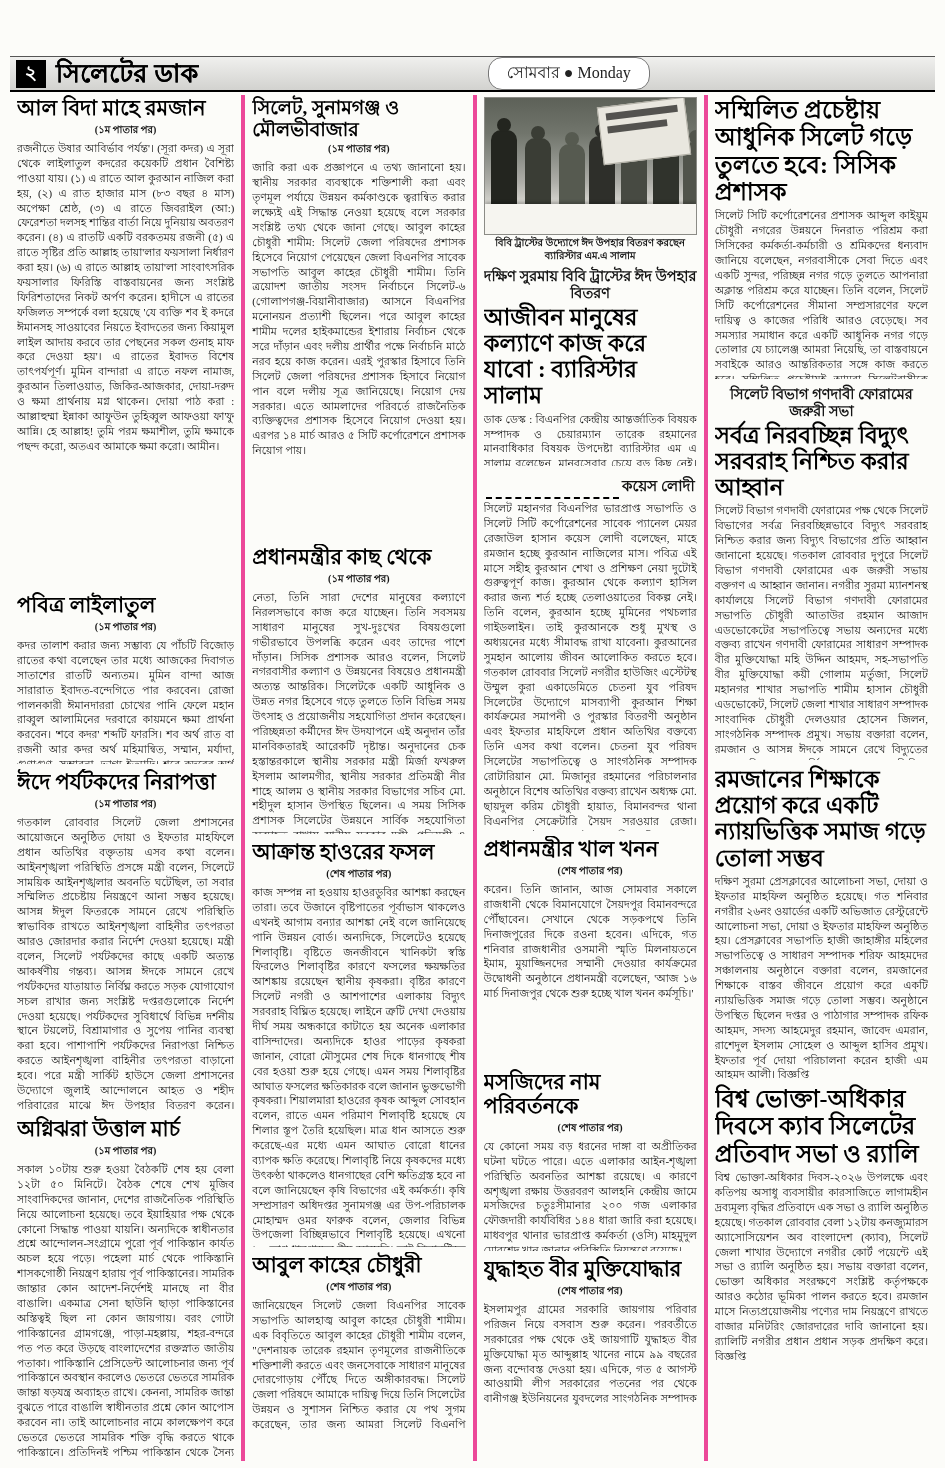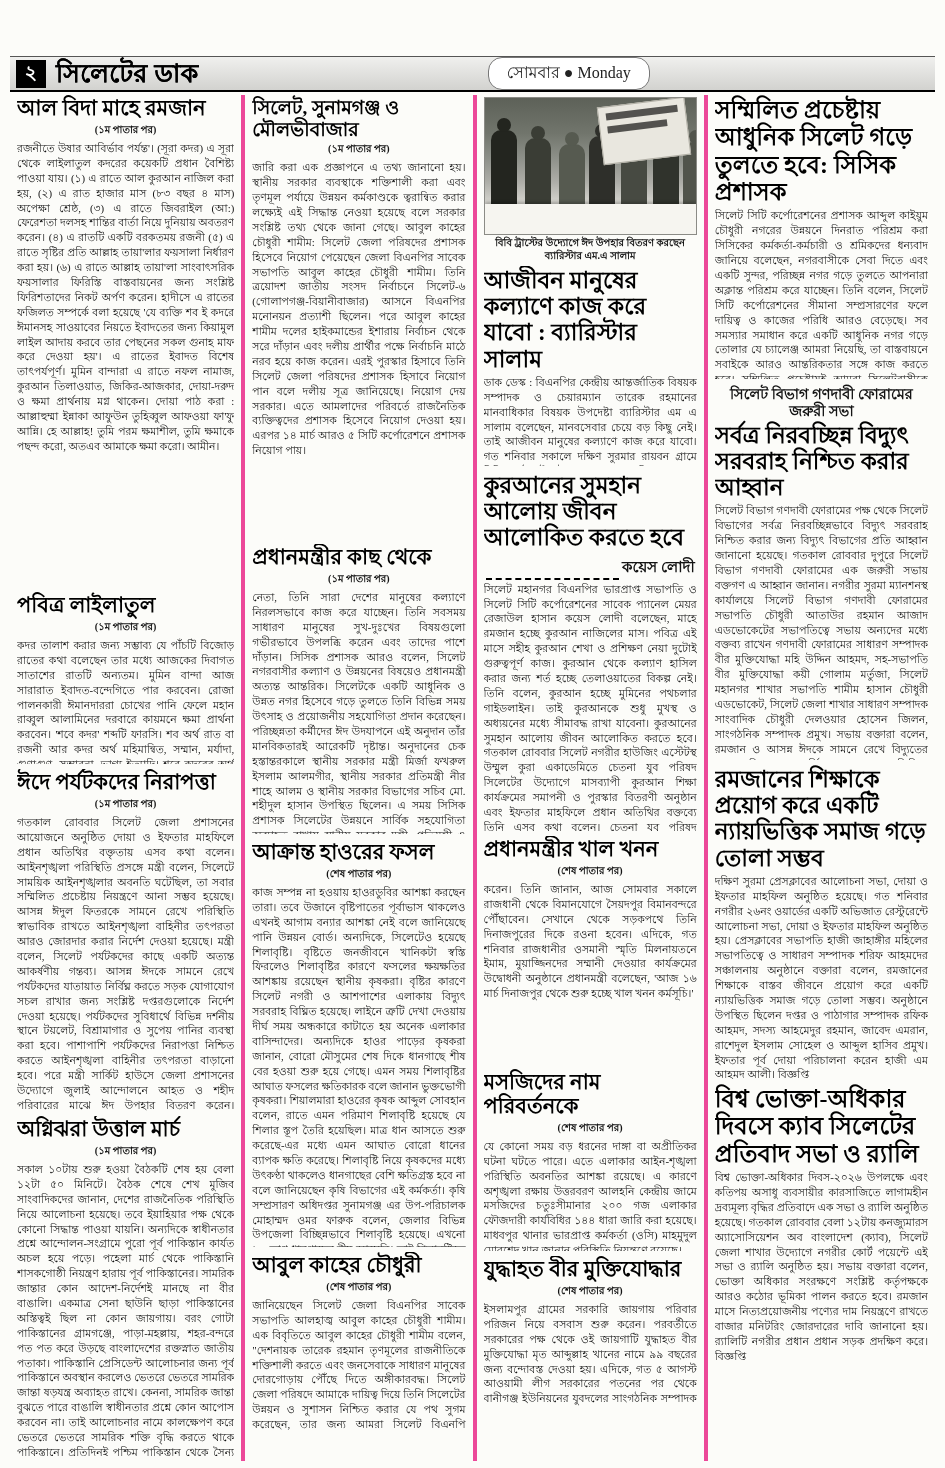--- a/index.html
+++ b/index.html
@@ -128,25 +128,25 @@
           <span class="pp pp7"></span>
           <div class="photo-banner">
               <i></i>
               <i></i>
             </div>
           <div class="photo-table"></div>
         </div>
         <figcaption class="caption">বিবি ট্রাস্টের উদ্যোগে ঈদ উপহার বিতরণ করছেন ব্যারিস্টার এম.এ সালাম</figcaption>
       </figure>
       <article class="art" style="height:200px">
+        <div class="kicker">দক্ষিণ সুরমায় বিবি ট্রাস্টের ঈদ উপহার বিতরণ</div>
         <h2 class="hl hl-lg">আজীবন মানুষের কল্যাণে কাজ করে যাবো : ব্যারিস্টার সালাম</h2>
         <p class="body">ডাক ডেস্ক : বিএনপির কেন্দ্রীয় আন্তর্জাতিক বিষয়ক সম্পাদক ও চেয়ারম্যান তারেক রহমানের মানবাধিকার বিষয়ক উপদেষ্টা ব্যারিস্টার এম এ সালাম বলেছেন, মানবসেবার চেয়ে বড় কিছু নেই। তাই আজীবন মানুষের কল্যাণে কাজ করে যাবো। গত শনিবার সকালে দক্ষিণ সুরমার রায়বন গ্রামে বিবিএস ট্রাস্টের উদ্যোগে এলাকার বিপুল সংখ্যক অসহায় মানুষের মধ্যে ঈদ উপহার বিতরণকালে তিনি এসব কথা বলেন। ব্যারিস্টার এম এ সালাম বলেন, রাজনীতি আর সমাজসেবা একে অপরের পরিপূরক। রাজনীতিবিদদের প্রধান উদ্দেশ্য হলো মানবসেবা। মানুষের সেবার মধ্য দিয়েই ইহকালে ও পরকালের কল্যাণ সম্ভব। সাংবাদিক খালেদ আহমেদের সঞ্চালনায় উপহার বিতরণ অনুষ্ঠানে আরো বক্তব্য দেন ট্রাস্টের কাস্টি চিলেটের হাবিবুর রহমান হাবিবসহ এলাকার বিশিষ্ট ব্যক্তিবর্গ।</p>
       </article>
       <article class="art" style="height:360px">
-        <h2 class="hl hl-lg">কুরআনের সুমহান আলোয় জীবন আলোকিত করতে হবে</h2>
         <div class="byline">
           <span class="byline-dashes"></span>
           <span class="byline-name">কয়েস লোদী</span>
         </div>
         <p class="body">সিলেট মহানগর বিএনপির ভারপ্রাপ্ত সভাপতি ও সিলেট সিটি কর্পোরেশনের সাবেক প্যানেল মেয়র রেজাউল হাসান কয়েস লোদী বলেছেন, মাহে রমজান হচ্ছে কুরআন নাজিলের মাস। পবিত্র এই মাসে সহীহ কুরআন শেখা ও প্রশিক্ষণ নেয়া দুটোই গুরুত্বপূর্ণ কাজ। কুরআন থেকে কল্যাণ হাসিল করার জন্য শর্ত হচ্ছে তেলাওয়াতের বিকল্প নেই। তিনি বলেন, কুরআন হচ্ছে মুমিনের পথচলার গাইডলাইন। তাই কুরআনকে শুধু মুখস্থ ও অধ্যয়নের মধ্যে সীমাবদ্ধ রাখা যাবেনা। কুরআনের সুমহান আলোয় জীবন আলোকিত করতে হবে। গতকাল রোববার সিলেট নগরীর হাউজিং এস্টেটস্থ উম্মুল কুরা একাডেমিতে চেতনা যুব পরিষদ সিলেটের উদ্যোগে মাসব্যাপী কুরআন শিক্ষা কার্যক্রমের সমাপনী ও পুরস্কার বিতরণী অনুষ্ঠান এবং ইফতার মাহফিলে প্রধান অতিথির বক্তব্যে তিনি এসব কথা বলেন। চেতনা যুব পরিষদ সিলেটের সভাপতিত্বে ও সাংগঠনিক সম্পাদক রোটারিয়ান মো. মিজানুর রহমানের পরিচালনার অনুষ্ঠানে বিশেষ অতিথির বক্তব্য রাখেন অধ্যক্ষ মো. ছায়দুল করিম চৌধুরী হায়াত, বিমানবন্দর থানা বিএনপির সেক্রেটারি সৈয়দ সরওয়ার রেজা। ফারহানুল ইসলাম সাইফ, ক্বারী হাফিজ হুমাম মুহসিন, আখলাক আহমদ, ক্বারীয়া নাফিসা আক্তার, ক্বারী মাওলানা শামসুল ইসলাম, ক্বারী হাফিজ ইমাম উদ্দিন, ক্বারী মাওলানা মাহবুবুল হক, ক্বারী মাওলানা আলাউর রহমান, হাফিজ মোয়াজ হাসান, হাফিজ আহনাফ অতিফ প্রমুখ।-বিজ্ঞপ্তি</p>
       </article>
       <article class="art" style="height:228px">
         <h2 class="hl">প্রধানমন্ত্রীর খাল খনন</h2>
         <div class="cont">(শেষ পাতার পর)</div>
         <p class="body">করেন। তিনি জানান, আজ সোমবার সকালে রাজধানী থেকে বিমানযোগে সৈয়দপুর বিমানবন্দরে পৌঁছাবেন। সেখানে থেকে সড়কপথে তিনি দিনাজপুরের দিকে রওনা হবেন। এদিকে, গত শনিবার রাজধানীর ওসমানী স্মৃতি মিলনায়তনে ইমাম, মুয়াজ্জিনদের সম্মানী দেওয়ার কার্যক্রমের উদ্বোধনী অনুষ্ঠানে প্রধানমন্ত্রী বলেছেন, 'আজ ১৬ মার্চ দিনাজপুর থেকে শুরু হচ্ছে খাল খনন কর্মসূচি।'</p>

